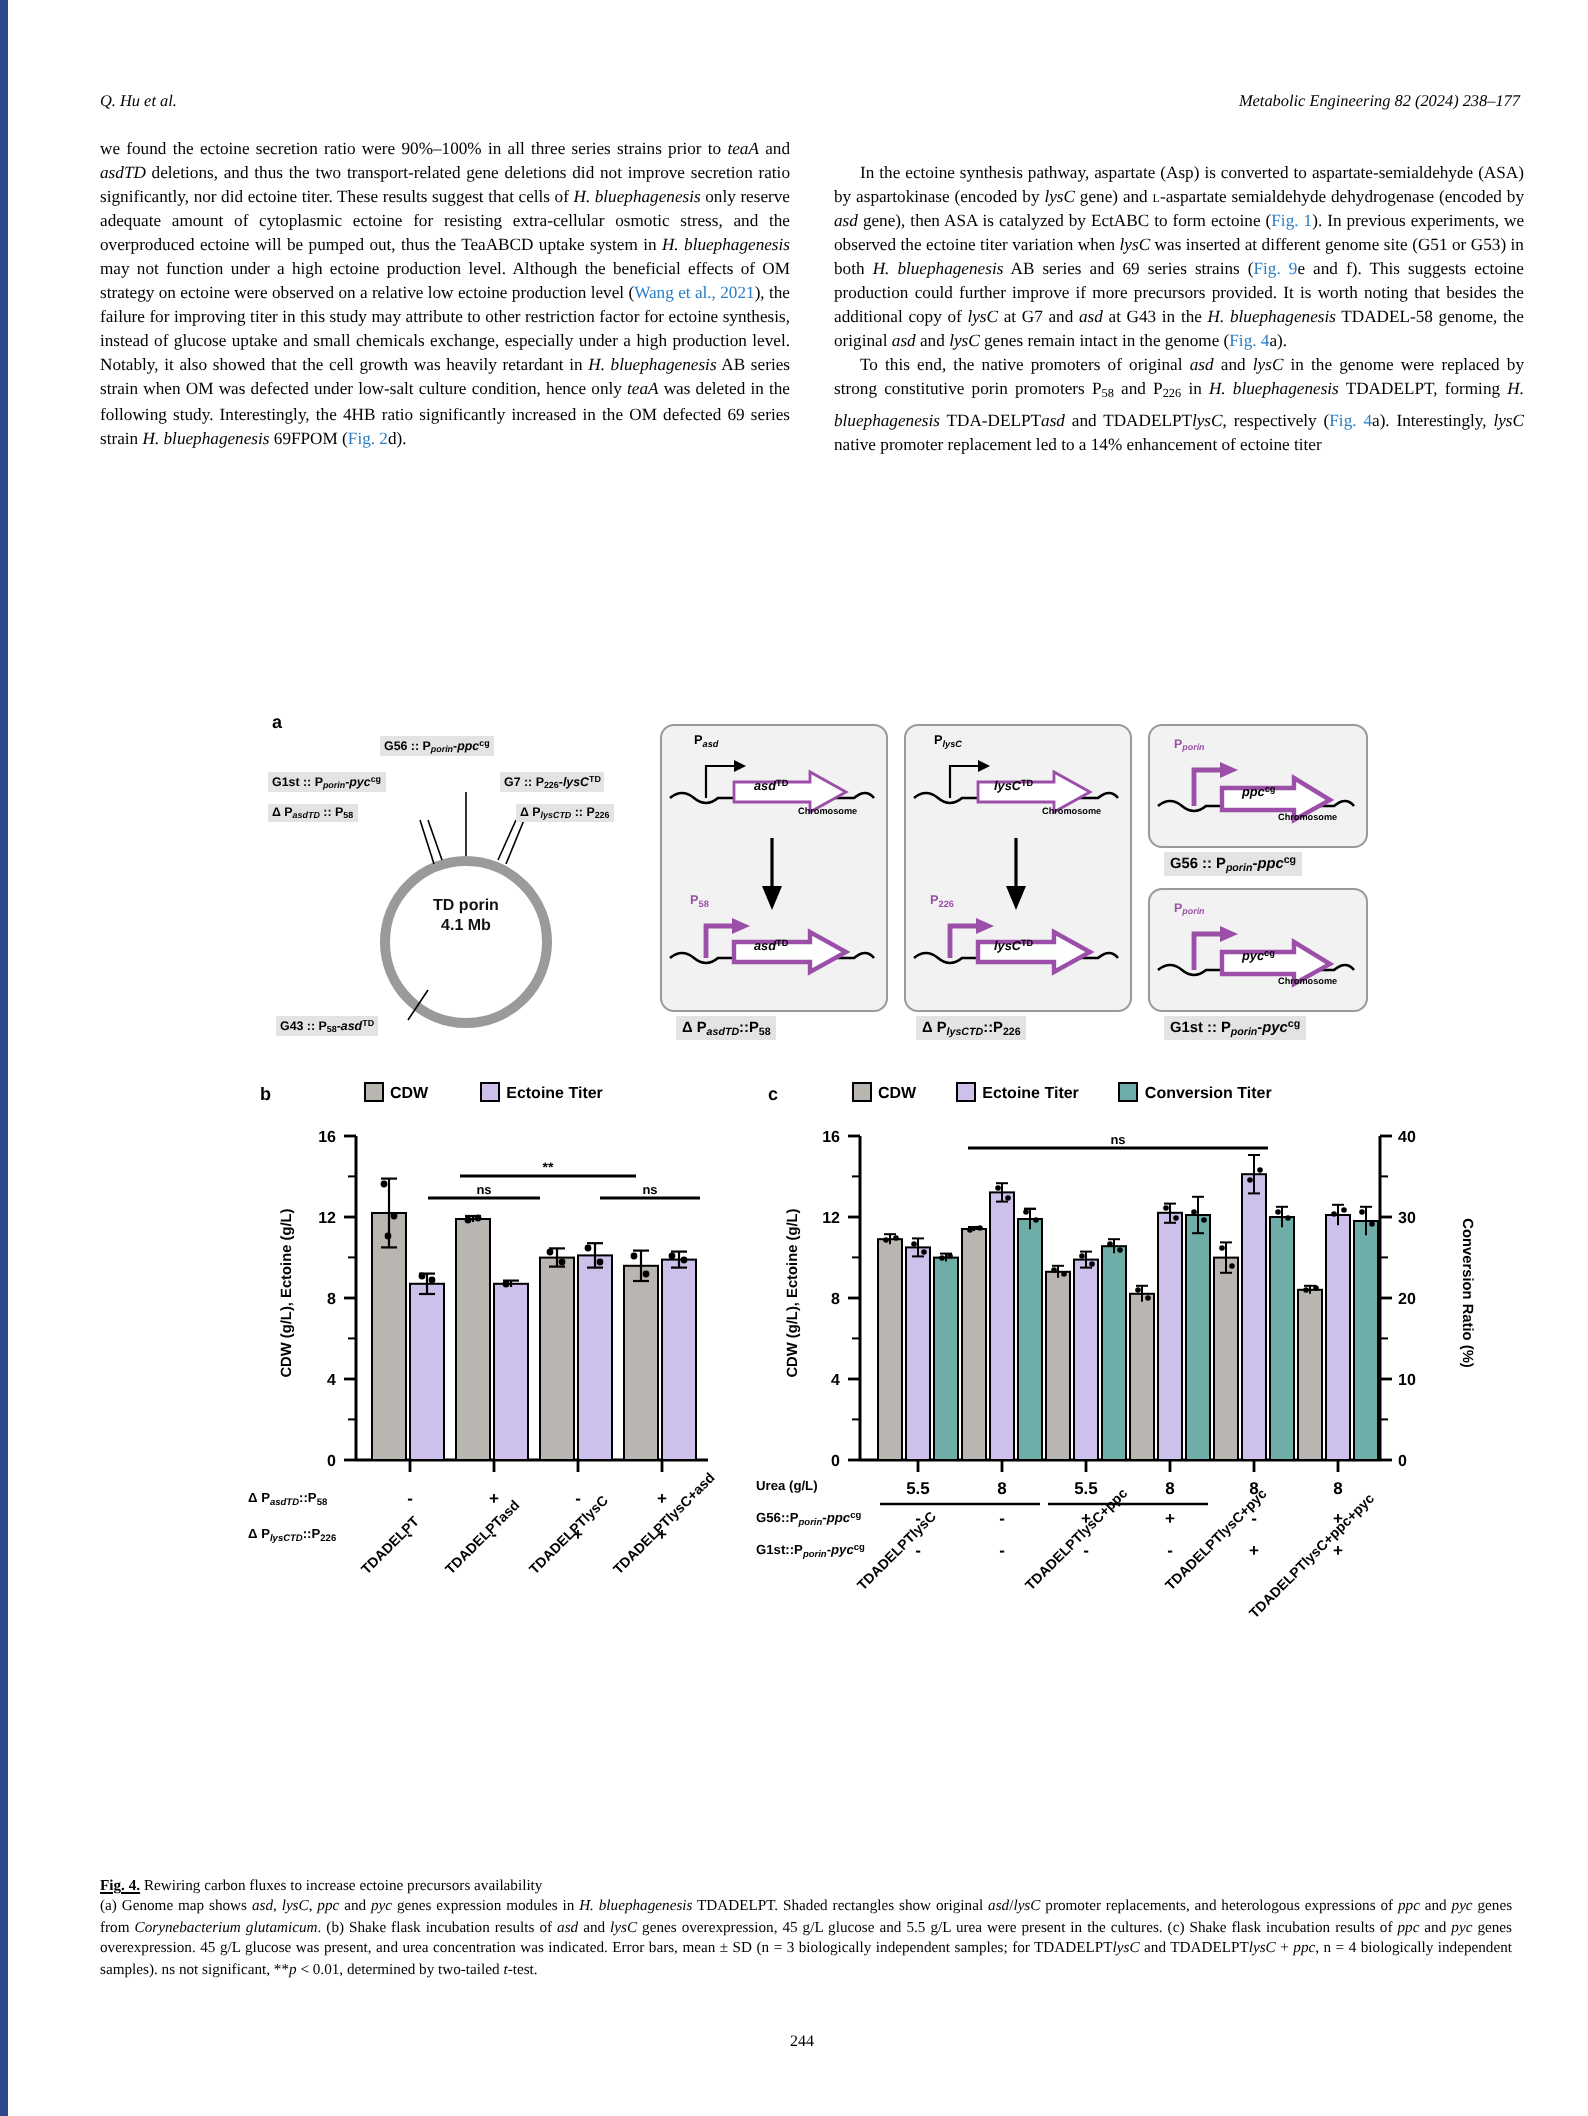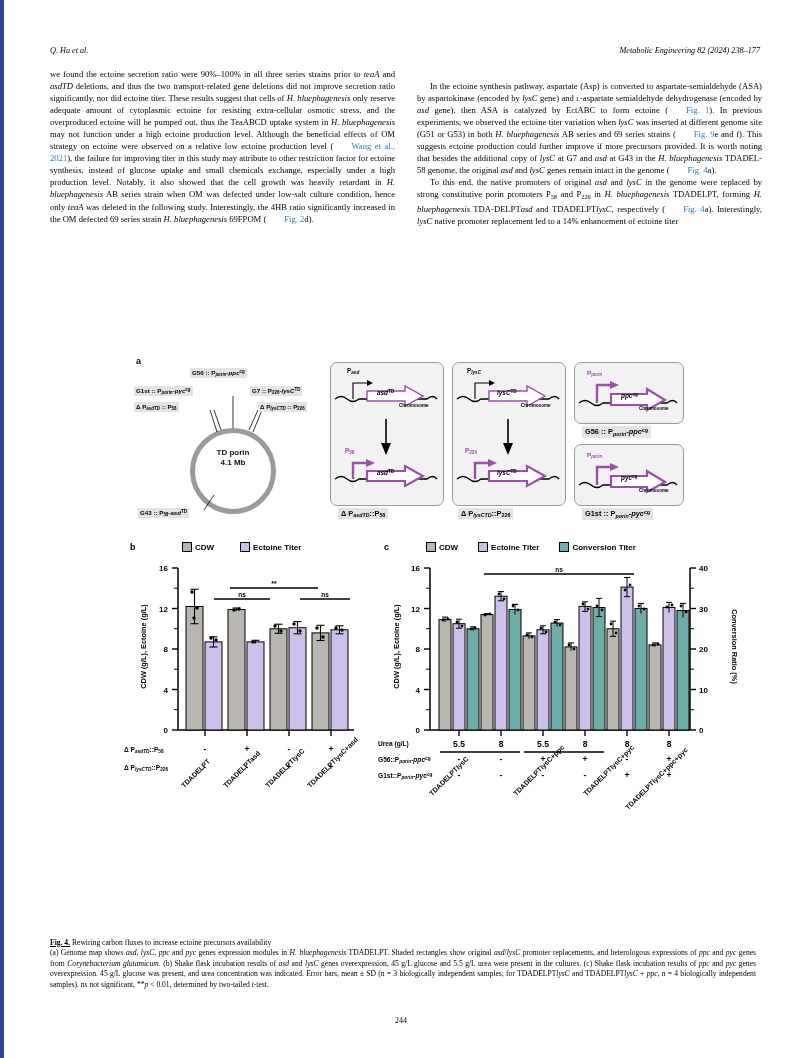--- a/index.html
+++ b/index.html
@@ -15,21 +15,21 @@
     font-size:8.2px;font-style:italic;color:#000;}
   .runhead .right{font-size:8.2px;}
   
   .cols{position:absolute;left:46px;top:68px;width:712px;
     display:flex;gap:22px;}
   .col{width:345px;}
   .col p{margin:0 0 0 0;font-size:8.6px;line-height:12.05px;
     text-align:justify;color:#000;}
   .col p.indent{text-indent:13px;}
   .sechead{font-size:8.8px;font-style:italic;line-height:12.05px;margin:0;}
-  .lnk{color:#2b7dc4;padding-left:18px;}
+  .lnk{color:#2b7dc4;}
   i{font-style:italic;}
   .sub{font-size:0.72em;vertical-align:-0.28em;}
   .sup{font-size:0.72em;vertical-align:0.45em;}
   
   .figure{position:absolute;left:40px;top:352px;width:716px;height:552px;}
   .panel-letter{font-family:"Liberation Sans",sans-serif;font-weight:bold;
     font-size:9px;position:absolute;}
   
   .genome{position:absolute;left:88px;top:8px;width:200px;height:165px;}
   .circle{position:absolute;left:58px;top:68px;width:86px;height:86px;

